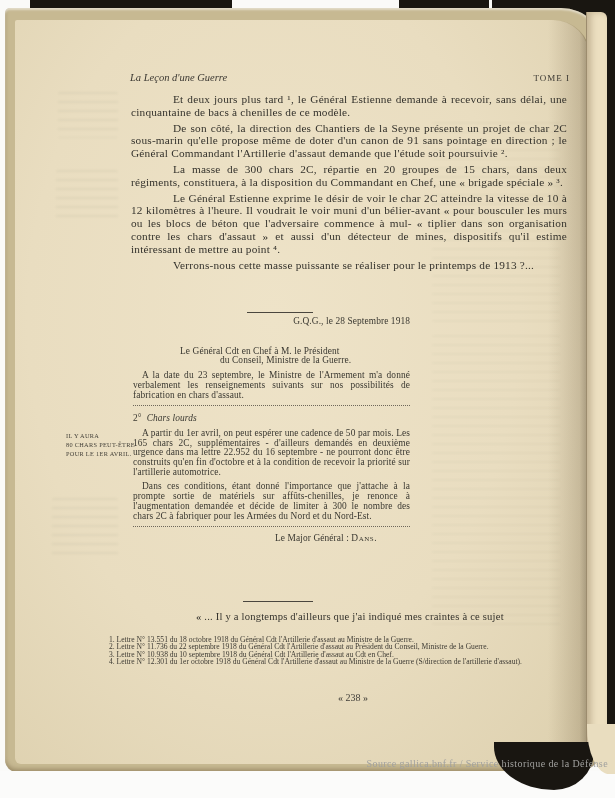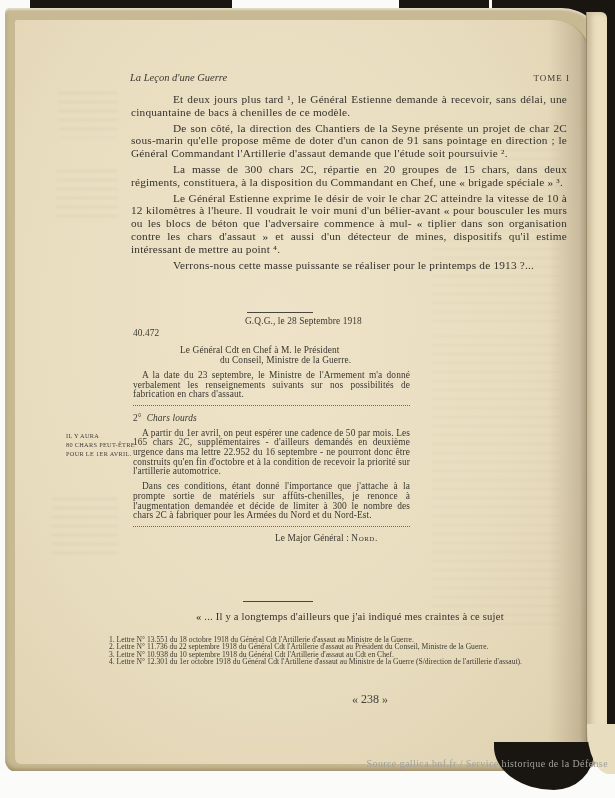--- a/index.html
+++ b/index.html
@@ -44,43 +44,43 @@
              letter-spacing:.2px;text-align:justify;color:#34322c;}
   .body-text p{margin:1px;text-indent:42px;}
   .body-text p + p{margin-top:3px;}
 
   .rule{position:absolute;height:1px;background:#4a463e;}
   .rule-1{left:247px;top:312px;width:66px;}
   .rule-2{left:243px;top:601px;width:70px;}
 
   .letter{left:133px;top:317px;width:277px;font-size:9.4px;line-height:9.7px;
           letter-spacing:.1px;color:#3a3831;text-align:justify;}
-  .letter .dateline{margin-left:112px;white-space:nowrap;text-align:left;}
+  .letter .dateline{margin-left:112px;white-space:nowrap;text-align:right;}
   .letter .reference{margin-top:2px;}
-  .letter .addr1{margin-left:47px;margin-top:8px;text-align:left;}
+  .letter .addr1{margin-left:47px;margin-top:20px;text-align:left;}
   .letter .addr2{margin-left:87px;text-align:left;}
   .letter .lpara{margin-top:5px;}
   .letter .indent{text-indent:9px;}
   .letter .item{margin-top:3px;text-align:left;}
   .letter .item .lbl{font-style:italic;margin-left:5px;}
   .letter .dotted{border-top:1.5px dotted #6e675a;margin-top:5px;height:0;}
   .letter .item2{margin-top:8px;}
   .letter .signature{margin-top:7px;margin-left:142px;white-space:nowrap;text-align:left;}
   .letter .sig-name{font-variant:small-caps;letter-spacing:.5px;}
 
   .quote-line{left:196px;top:611px;width:380px;font-size:10.6px;letter-spacing:.2px;
               white-space:nowrap;color:#34322c;}
 
   .footnotes{left:109px;top:636px;width:464px;font-size:7.6px;line-height:7.3px;color:#3d3a33;}
   .footnotes div{margin:0;}
 
   .margin-note{left:66px;top:431px;width:80px;font-size:6.3px;line-height:9px;
                letter-spacing:.3px;color:#45423a;text-transform:uppercase;}
 
-  .folio{left:338px;top:692px;width:50px;text-align:right;font-size:12px;color:#43403a;}
+  .folio{left:338px;top:692px;width:50px;text-align:left;font-size:10px;color:#43403a;}
 
   .source-bar{position:absolute;right:7px;top:758px;z-index:8;
               font-family:Liberation Serif, serif;
               font-size:10px;letter-spacing:.4px;color:#a1a19f;}
 </style>
 </head>
 <body>
 
 <div class="stage">
 
@@ -118,34 +118,33 @@
 
   <div>IL Y AURA</div>
       <div>80 CHARS PEUT-ÊTRE</div>
       <div>POUR LE 1er AVRIL.</div>
     </div>
 
   <div class="rule rule-1"></div>
 
   <div class="abs letter">
     <div class="dateline">G.Q.G., le 28 Septembre 1918</div>
-    <div class="reference">40.472</div>
     <div class="addr1">Le Général Cdt en Chef à M. le Président</div>
     <div class="addr2">du Conseil, Ministre de la Guerre.</div>
     <div class="lpara indent">A la date du 23 septembre, le Ministre de l'Armement m'a donné verbalement les renseignements suivants sur nos possibilités de fabrication en chars d'assaut.</div>
     <div class="dotted"></div>
     <div class="item item2">
       <span>2°</span><span class="lbl">Chars lourds</span>
     </div>
     <div class="lpara indent">A partir du 1er avril, on peut espérer une cadence de 50 par mois. Les 165 chars 2C, supplémentaires - d'ailleurs demandés en deuxième urgence dans ma lettre 22.952 du 16 septembre - ne pourront donc être construits qu'en fin d'octobre et à la condition de recevoir la priorité sur l'artillerie automotrice.</div>
     <div class="lpara indent">Dans ces conditions, étant donné l'importance que j'attache à la prompte sortie de matériels sur affûts-chenilles, je renonce à l'augmentation demandée et décide de limiter à 300 le nombre des chars 2C à fabriquer pour les Armées du Nord et du Nord-Est.</div>
     <div class="dotted"></div>
     <div class="signature">
       <span>Le Major Général :</span>
-      <span class="sig-name">Nord.</span>
+      <span class="sig-name">Dans.</span>
     </div>
   </div>
 
   <div class="rule rule-2"></div>
 
   <div class="abs quote-line">« ... Il y a longtemps d'ailleurs que j'ai indiqué mes craintes à ce sujet</div>
 
   <div class="abs footnotes">
 
   <div>1. Lettre N° 13.551 du 18 octobre 1918 du Général Cdt l'Artillerie d'assaut au Ministre de la Guerre.</div>

